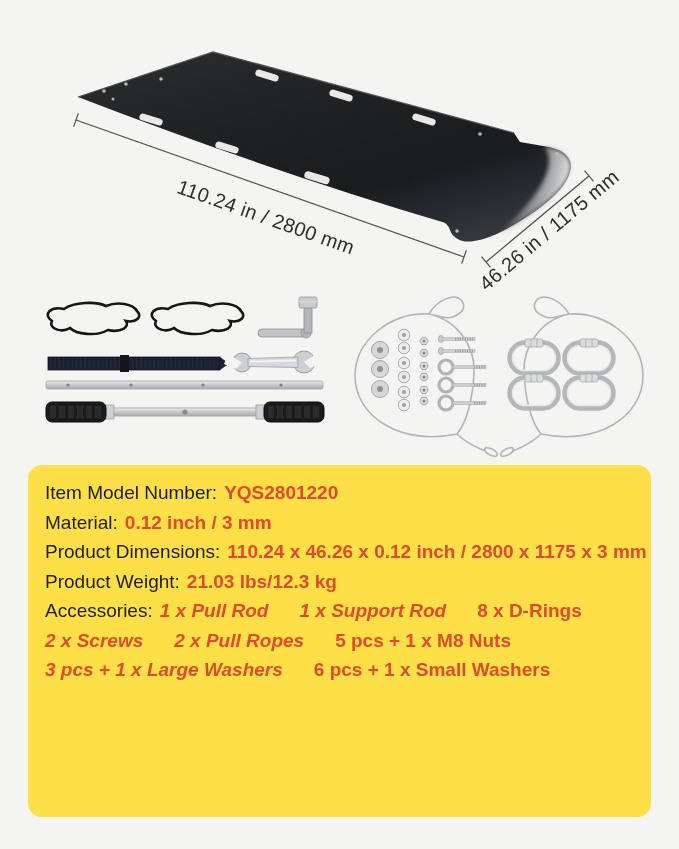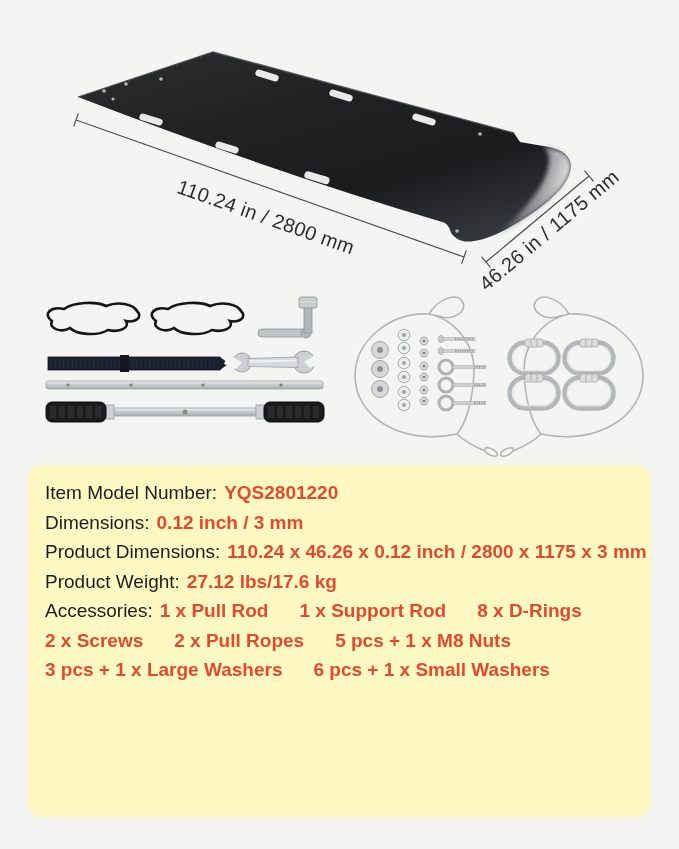--- a/index.html
+++ b/index.html
@@ -12,27 +12,27 @@
   
   .dim-label{
     position:absolute;color:#2d2d2d;font-size:20px;letter-spacing:.3px;
     text-align:center;line-height:24px;white-space:nowrap;
   }
   #len-label{left:126px;top:205px;width:280px;transform:rotate(19.5deg);}
   #wid-label{left:454px;top:218px;width:190px;transform:rotate(-40deg);}
   
   .spec-panel{
     position:absolute;left:28px;top:465px;width:623px;height:352px;
-    background:#fef9c3;border-radius:14px;box-sizing:border-box;
+    background:#fde047;border-radius:14px;box-sizing:border-box;
     padding:13px 10px 0 17px;
   }
   .spec-row{font-size:19px;line-height:29.5px;white-space:nowrap;color:#1d1d1d;}
   .lbl{color:#1d1d1d;font-weight:400;margin-right:7px;}
   .val{color:#E04B2F;font-weight:700;}
-  .gap{margin-right:31px;}
+  .gap{margin-right:31px;font-style:italic;}
 </style>
 </head>
 <body>
 
 <svg class="abs" style="left:0;top:0;" width="679" height="300" viewBox="0 0 679 300">
   <defs>
     <linearGradient id="matGrad" x1="0" y1="0" x2="0.75" y2="1">
       <stop offset="0" stop-color="#2c2e30"></stop>
       <stop offset="0.4" stop-color="#1f2123"></stop>
       <stop offset="0.75" stop-color="#1a1c1e"></stop>
@@ -245,27 +245,27 @@
     <use href="#quicklink" x="165" y="90"></use>
       <use href="#quicklink" x="220" y="90"></use>
   </g>
 </svg>
 
 <div class="spec-panel">
   <div class="spec-row">
     <span class="lbl">Item Model Number:</span><span class="val">YQS2801220</span>
   </div>
   <div class="spec-row">
-    <span class="lbl">Dimensions:</span><span class="val">0.12 inch / 3 mm</span>
+    <span class="lbl">Material:</span><span class="val">0.12 inch / 3 mm</span>
   </div>
   <div class="spec-row">
     <span class="lbl">Product Dimensions:</span><span class="val">110.24 x 46.26 x 0.12 inch / 2800 x 1175 x 3 mm</span>
   </div>
   <div class="spec-row">
-    <span class="lbl">Product Weight:</span><span class="val">27.12 lbs/17.6 kg</span>
+    <span class="lbl">Product Weight:</span><span class="val">21.03 lbs/12.3 kg</span>
   </div>
   <div class="spec-row">
     <span class="lbl">Accessories:</span><span class="val gap">1 x Pull Rod</span><span class="val gap">1 x Support Rod</span><span class="val">8 x D-Rings</span>
   </div>
   <div class="spec-row">
     <span class="val gap">2 x Screws</span><span class="val gap">2 x Pull Ropes</span><span class="val">5 pcs + 1 x M8 Nuts</span>
   </div>
   <div class="spec-row">
     <span class="val gap">3 pcs + 1 x Large Washers</span><span class="val">6 pcs + 1 x Small Washers</span>
   </div>

